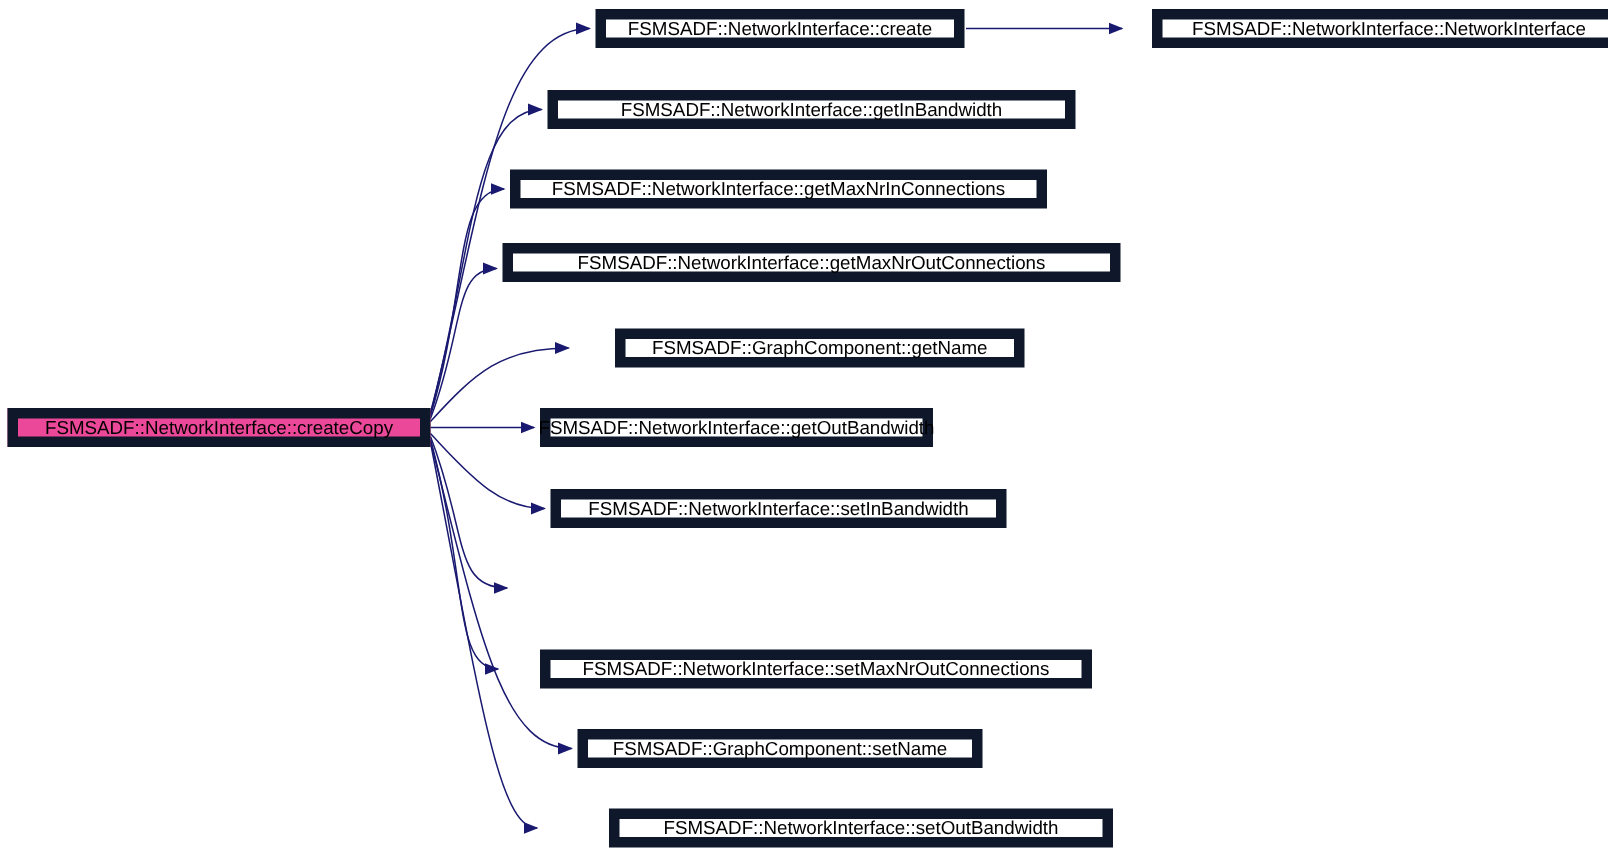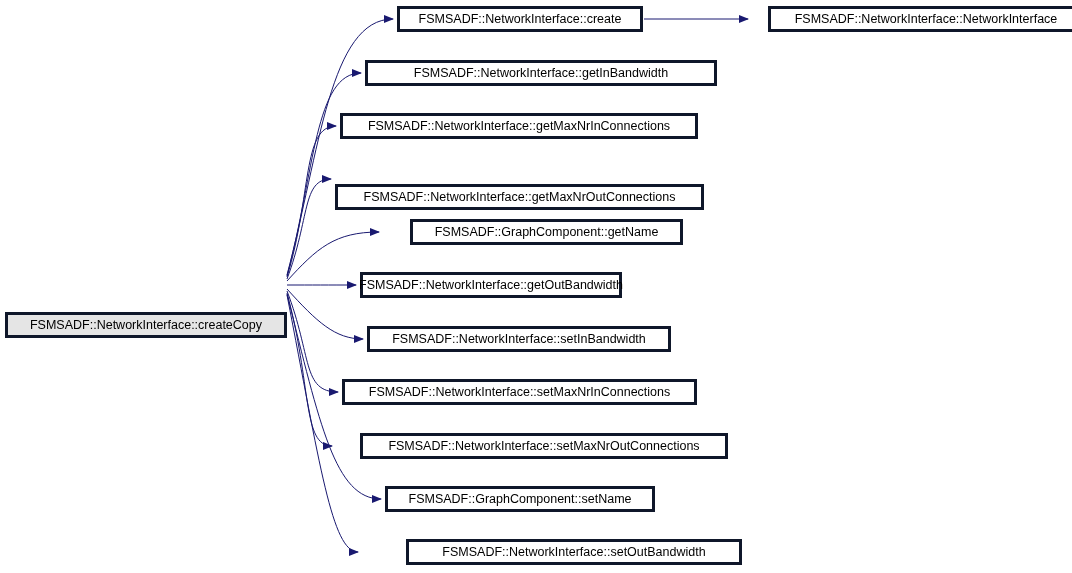--- a/index.html
+++ b/index.html
@@ -23,30 +23,29 @@
   }
   .node {
     position: absolute;
     box-sizing: border-box;
     height: 26px;
     display: flex;
     align-items: center;
     justify-content: center;
     padding: 0 22px;
     background: #ffffff;
-    border: 3px solid #0f172a;
+    border: 7px solid #0f172a;
     font-size: 12.5px;
     color: #000000;
     white-space: nowrap;
     cursor: pointer;
   }
   .node.selected {
-    background: #e5e5e5;
+    background: #ec4899;
     cursor: default;
-    margin-top: 40px;
   }
 </style>
 </head>
 <body>
 
 <div class="graph-canvas">
 
   <svg class="edges-layer" width="1072" height="573" viewBox="0 0 1072 573">
     <defs>
       <marker id="arrow" viewBox="0 0 10 10" refX="9" refY="5" markerWidth="10" markerHeight="10" orient="auto">
@@ -72,29 +71,28 @@
   <div class="node selected" style="left:5px; top:272px; width:282px;">FSMSADF::NetworkInterface::createCopy</div>
 
   <div class="node" style="left:397px; top:6px; width:246px;">FSMSADF::NetworkInterface::create</div>
 
   <div class="node" style="left:752px; top:6px; width:316px;margin-left:16px;">FSMSADF::NetworkInterface::NetworkInterface</div>
 
   <div class="node" style="left:365px; top:60px; width:352px;">FSMSADF::NetworkInterface::getInBandwidth</div>
 
   <div class="node" style="left:340px; top:113px; width:358px;">FSMSADF::NetworkInterface::getMaxNrInConnections</div>
 
-  <div class="node" style="left:335px; top:184px; width:369px;text-align:center;">FSMSADF::NetworkInterface::getMaxNrOutConnections</div>
+  <div class="node" style="left:335px; top:162px; width:412px;text-align:center;">FSMSADF::NetworkInterface::getMaxNrOutConnections</div>
 
   <div class="node" style="left:383px; top:219px; width:273px;margin-left:27px;">FSMSADF::GraphComponent::getName</div>
 
   <div class="node" style="left:360px; top:272px; width:262px;">FSMSADF::NetworkInterface::getOutBandwidth</div>
 
   <div class="node" style="left:367px; top:326px; width:304px;">FSMSADF::NetworkInterface::setInBandwidth</div>
 
-  <div class="node" style="left:342px; top:379px; width:355px;">FSMSADF::NetworkInterface::setMaxNrInConnections</div>
 
   <div class="node" style="left:336px; top:433px; width:368px;margin-left:24px;">FSMSADF::NetworkInterface::setMaxNrOutConnections</div>
 
   <div class="node" style="left:385px; top:486px; width:270px;">FSMSADF::GraphComponent::setName</div>
 
   <div class="node" style="left:362px; top:539px; width:336px;margin-left:44px;">FSMSADF::NetworkInterface::setOutBandwidth</div>
 
 </div>
 
 </body></html>

